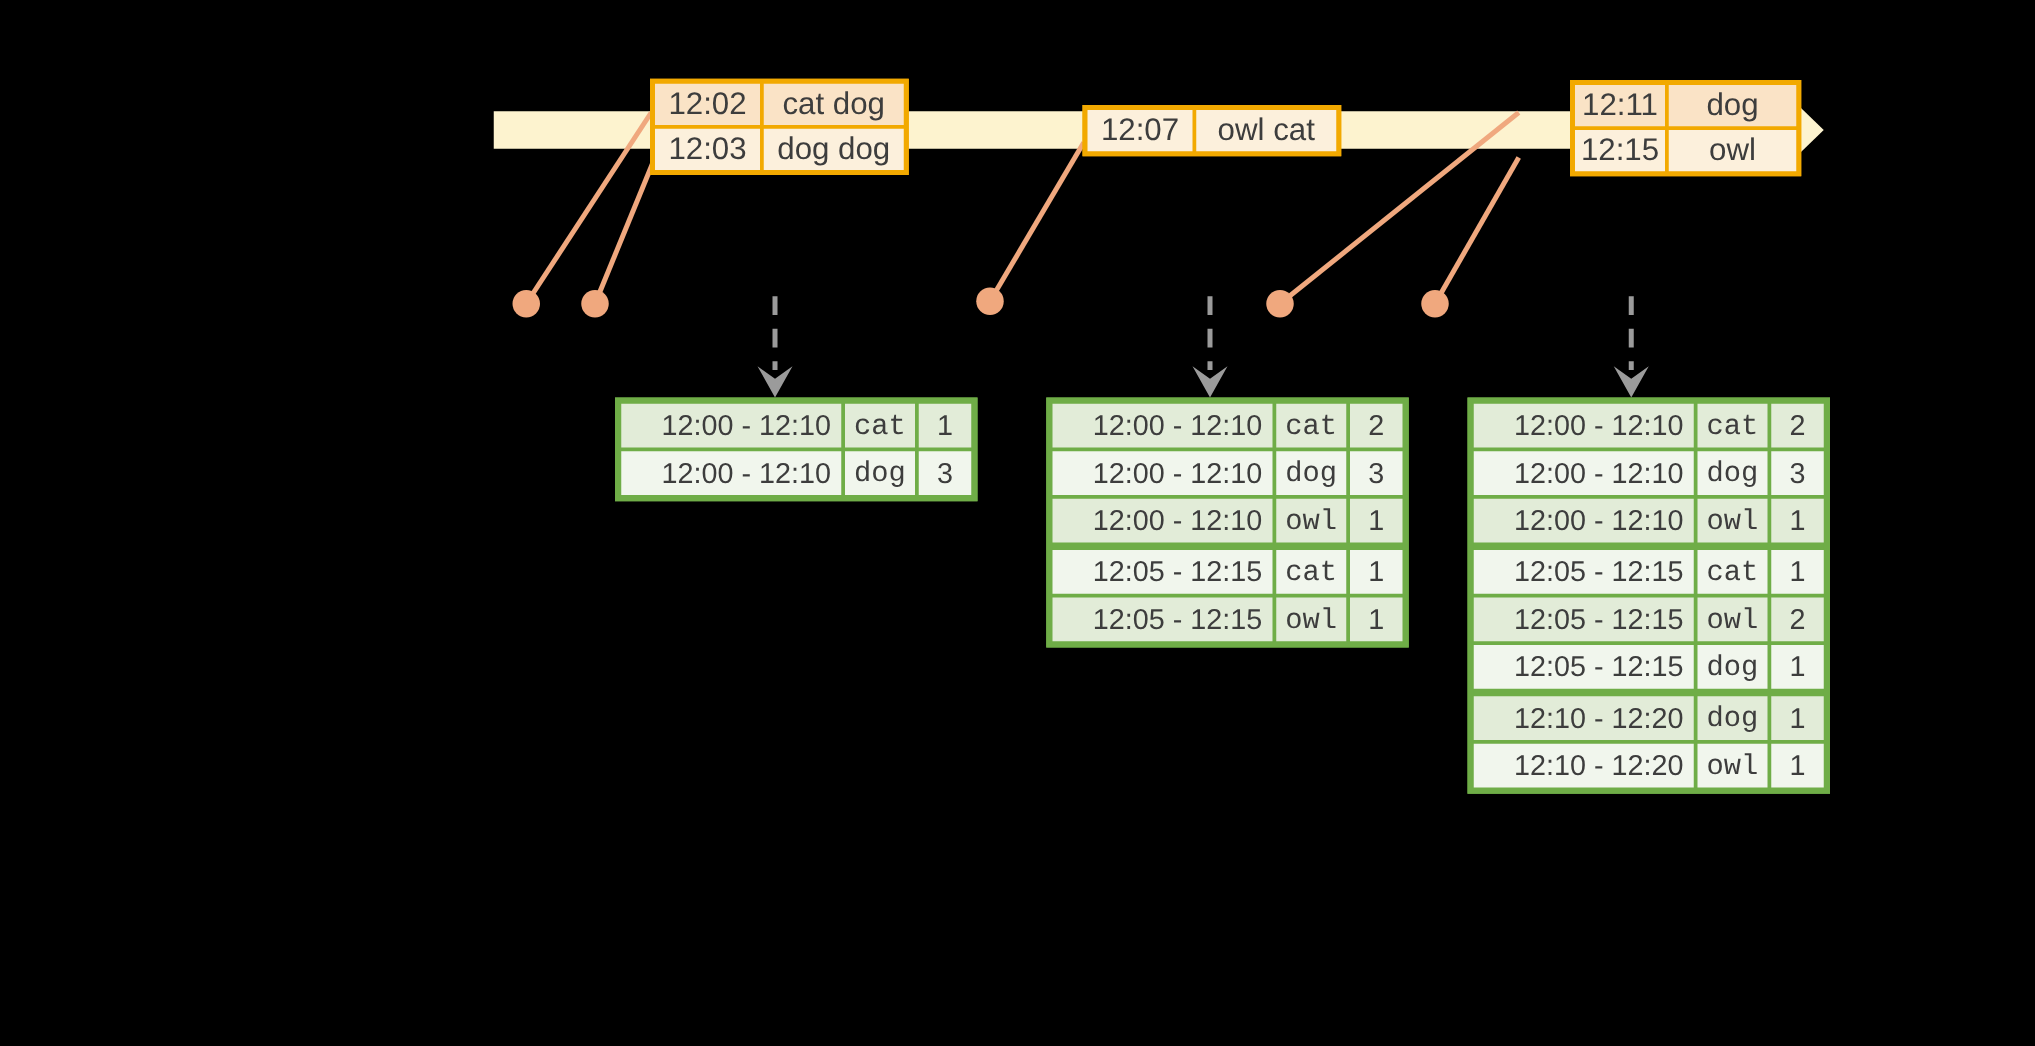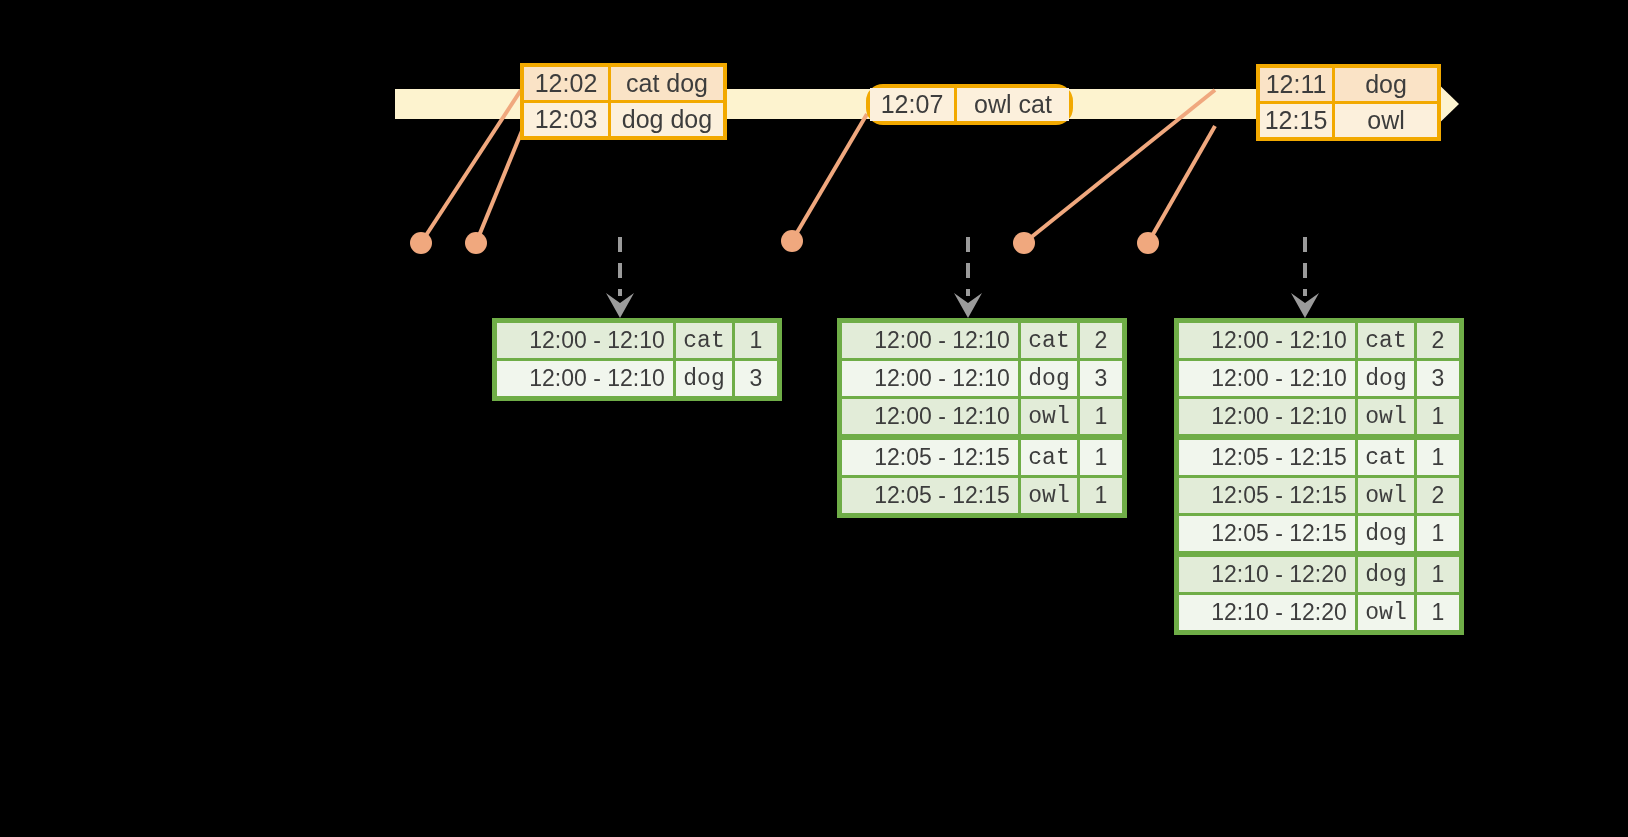--- a/index.html
+++ b/index.html
@@ -77,21 +77,21 @@
     <div class="erow dark">
       <div class="ecell etime">12:02</div>
       <div class="ecell ewords">cat dog</div>
     </div>
     <div class="erow light">
       <div class="ecell etime">12:03</div>
       <div class="ecell ewords">dog dog</div>
     </div>
   </div>
 
-  <div class="etable ewide" style="left:866px; top:84px;border-radius:17px;">
+  <div class="etable ewide" style="left:866px; top:84px;">
     <div class="erow light">
       <div class="ecell etime">12:07</div>
       <div class="ecell ewords">owl cat</div>
     </div>
   </div>
 
   <div class="etable enarrow" style="left:1256px; top:64px;">
     <div class="erow dark">
       <div class="ecell etime">12:11</div>
       <div class="ecell ewords">dog</div>

